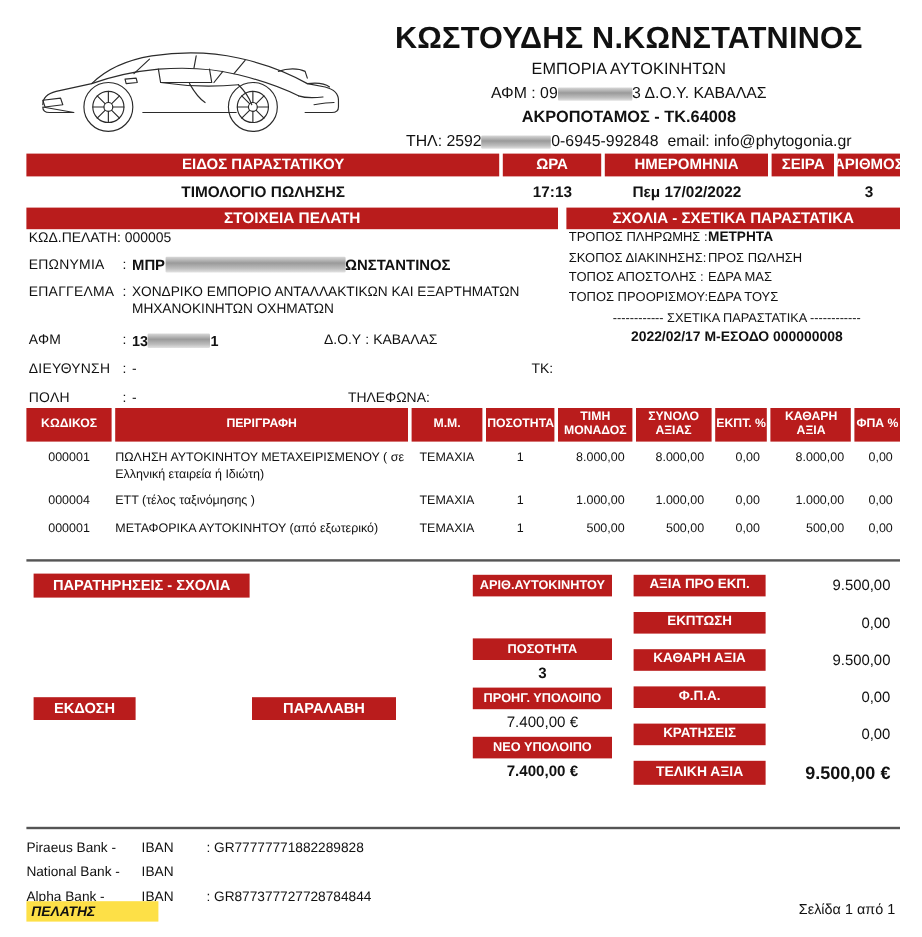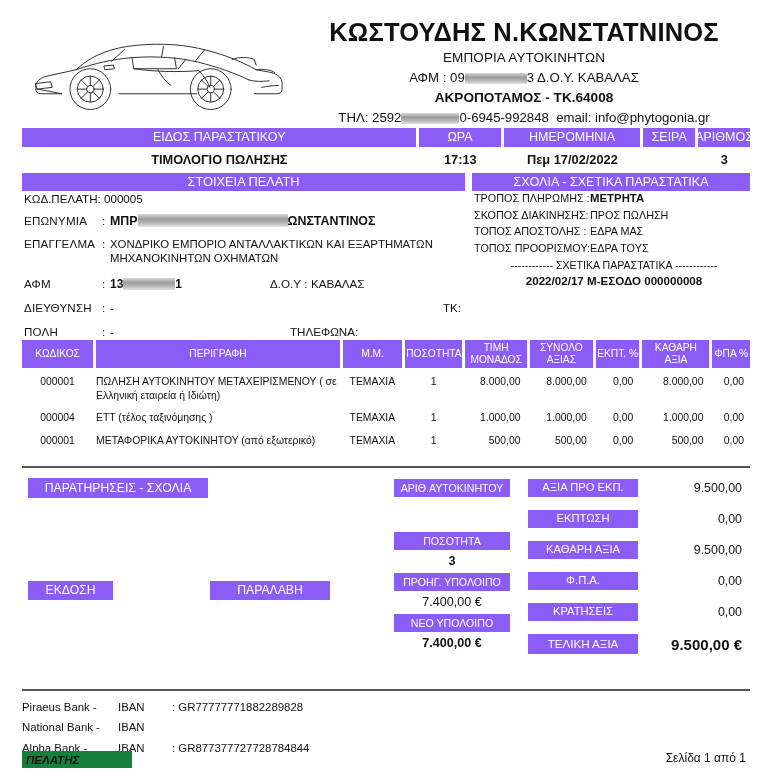--- a/index.html
+++ b/index.html
@@ -28,22 +28,22 @@
   .co-line.b { font-weight: bold; font-size: 13.6px; }
   .redact {
     display: inline-block; vertical-align: -2px;
     height: 11px; border-radius: 1px;
     background: linear-gradient(180deg,#d8d8d8 0%,#9a9a9a 40%,#bdbdbd 75%,#e2e2e2 100%);
     filter: blur(.6px);
   }
 
   
   .bar {
-    background: #8b5cf6; color: #ffffff;
-    text-align: center; font-weight: normal;
+    background: #b91c1c; color: #ffffff;
+    text-align: center; font-weight: bold;
     display: flex; align-items: center; justify-content: center;
     line-height: 1;
   }
 
   
   .strip { position: absolute; left: 22px; top: 128px; width: 728px; height: 19px; display: flex; gap: 3px; }
   .strip .cell { height: 19px; font-size: 12.5px; }
   .c-kind { width: 398px; }
   .c-time { width: 82px; }
   .c-date { width: 138px; }
@@ -121,21 +121,21 @@
 
   
   .hr2 { position: absolute; left: 22px; top: 689px; width: 728px; height: 2px; background: #555555; }
   .banks { position: absolute; left: 22px; top: 697px; font-size: 11.4px; line-height: 1.78; }
   .bank-row { display: flex; white-space: nowrap; }
   .bk-name { width: 96px; flex: 0 0 96px; }
   .bk-iban { width: 54px; flex: 0 0 54px; }
   .bk-num  { }
   .cust-tag {
     position: absolute; left: 22px; top: 751px; width: 110px; height: 17px;
-    background: #15803d; color: #111; font-style: italic; font-weight: bold;
+    background: #fde047; color: #111; font-style: italic; font-weight: bold;
     font-size: 11.6px; display: flex; align-items: center; padding-left: 4px;
   }
   .pagenum { position: absolute; right: 22px; top: 751px; font-size: 12px; }
 </style>
 </head>
 <body>
 
 <div id="page">
 
   <div class="hdr">

